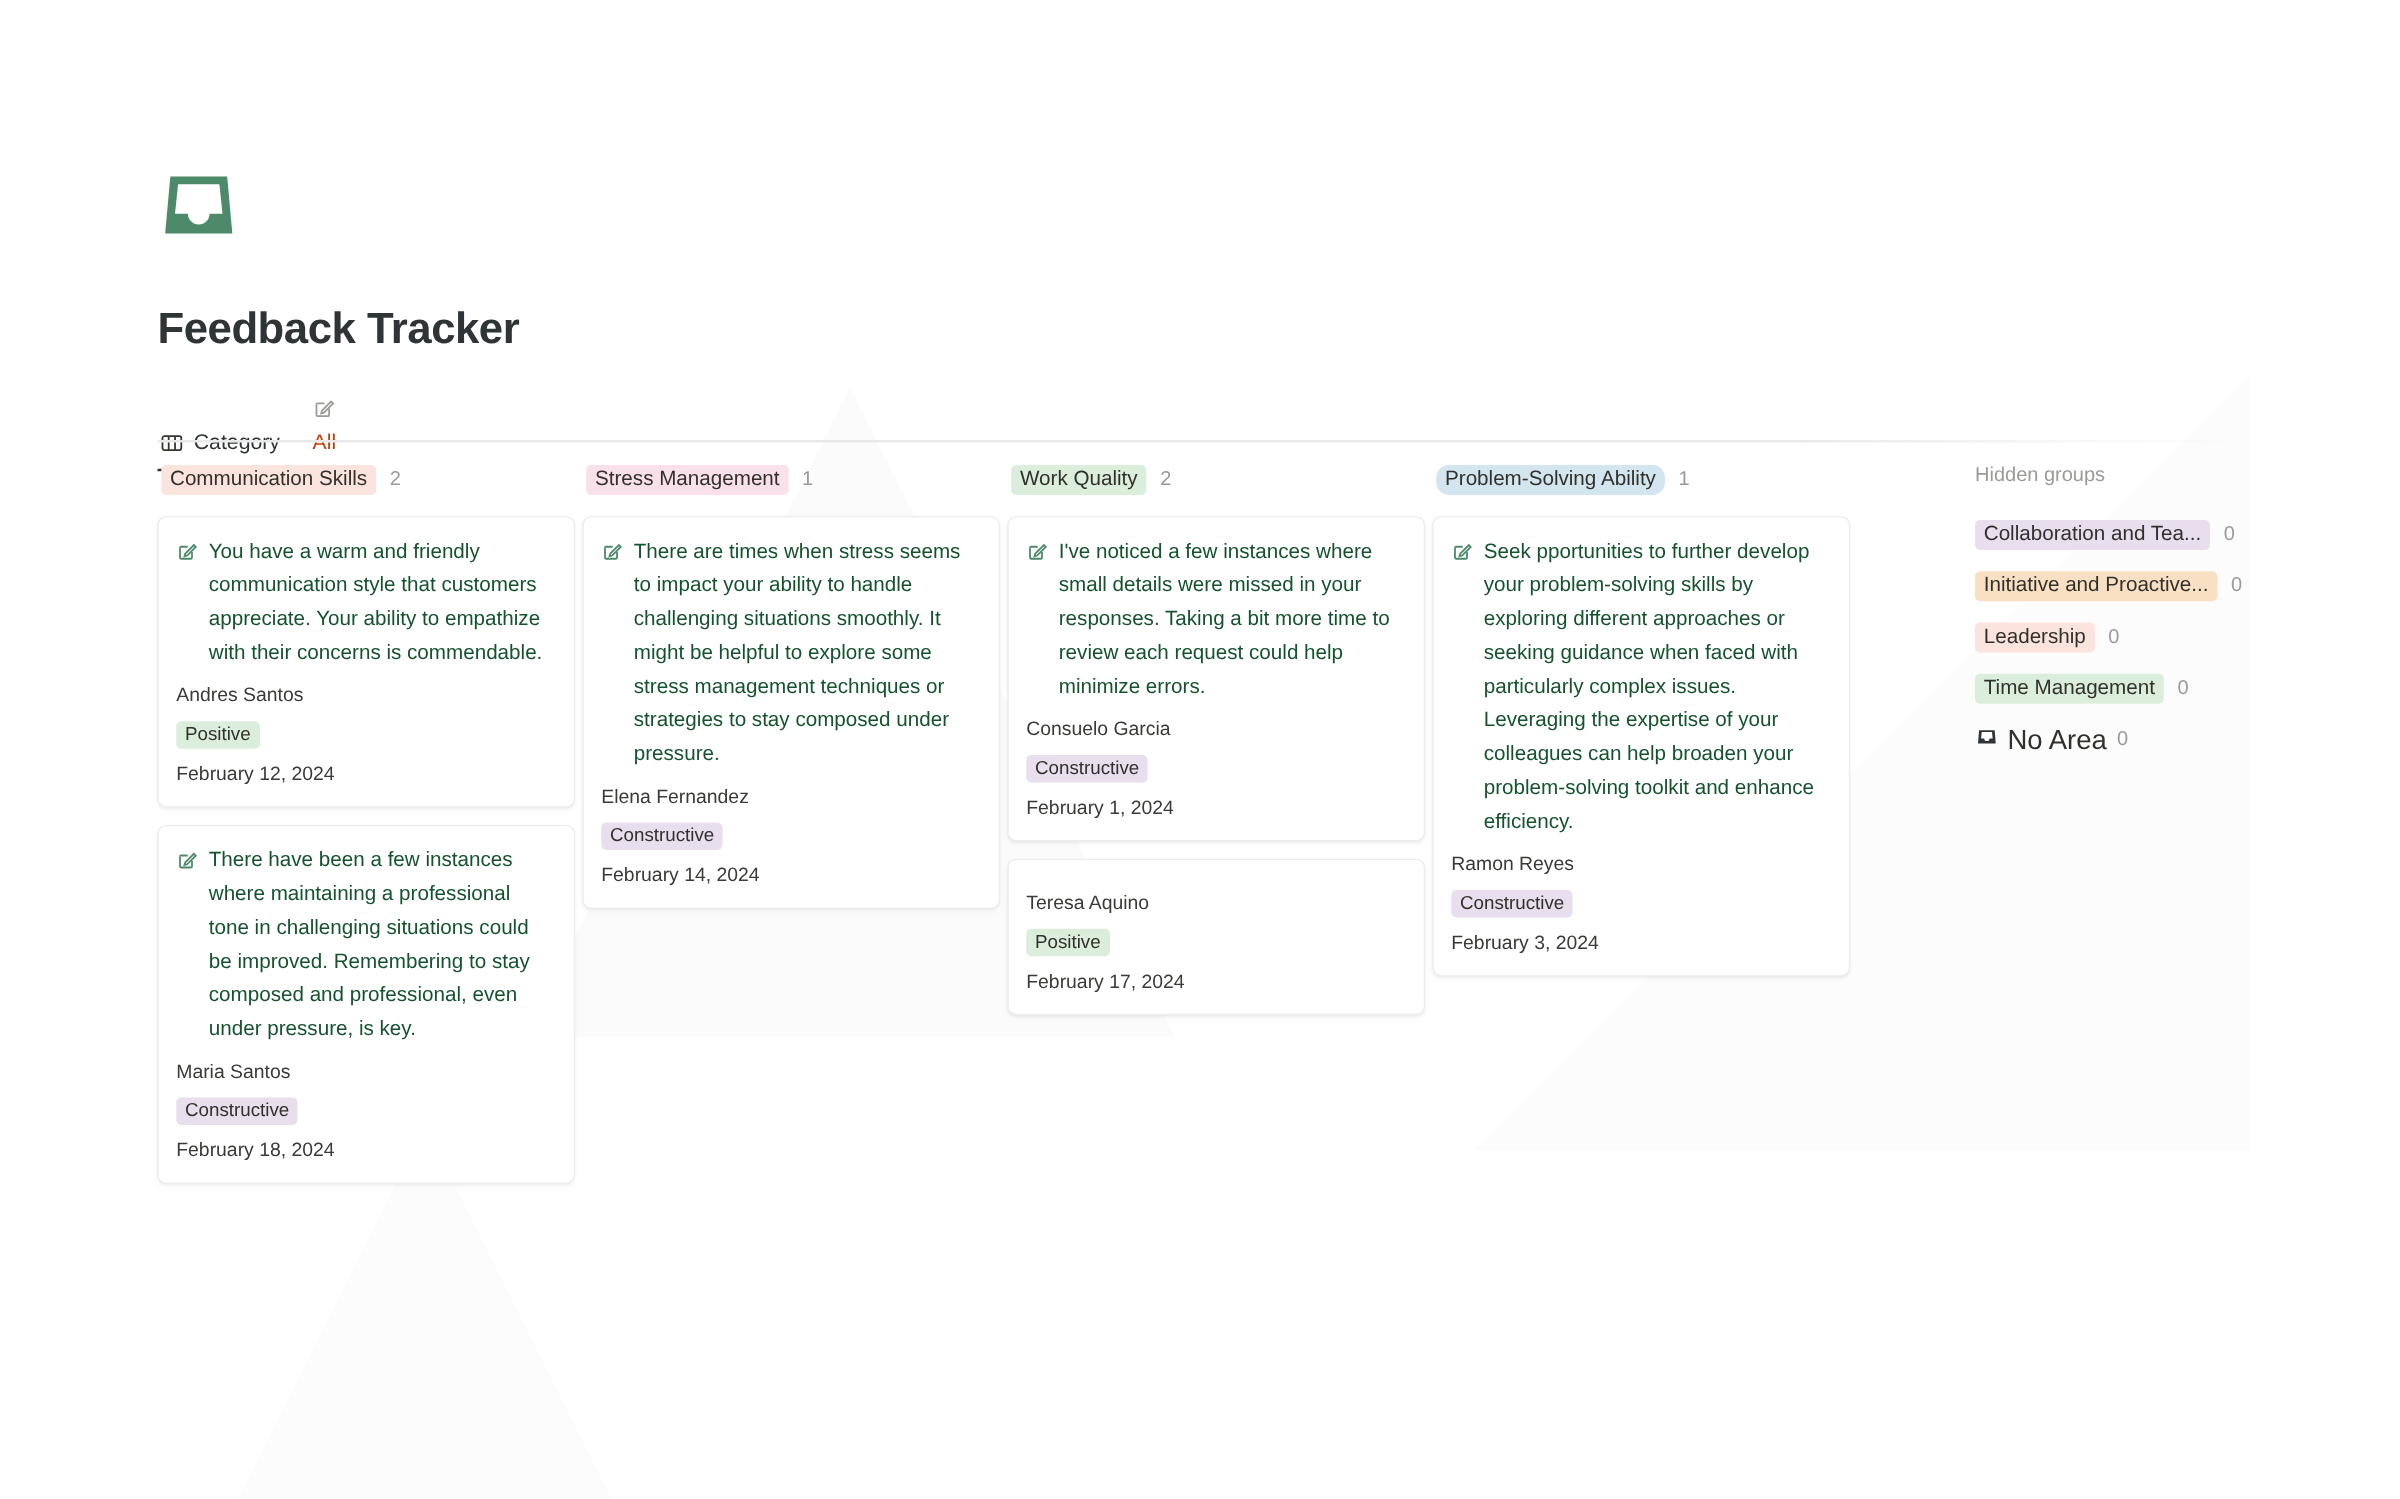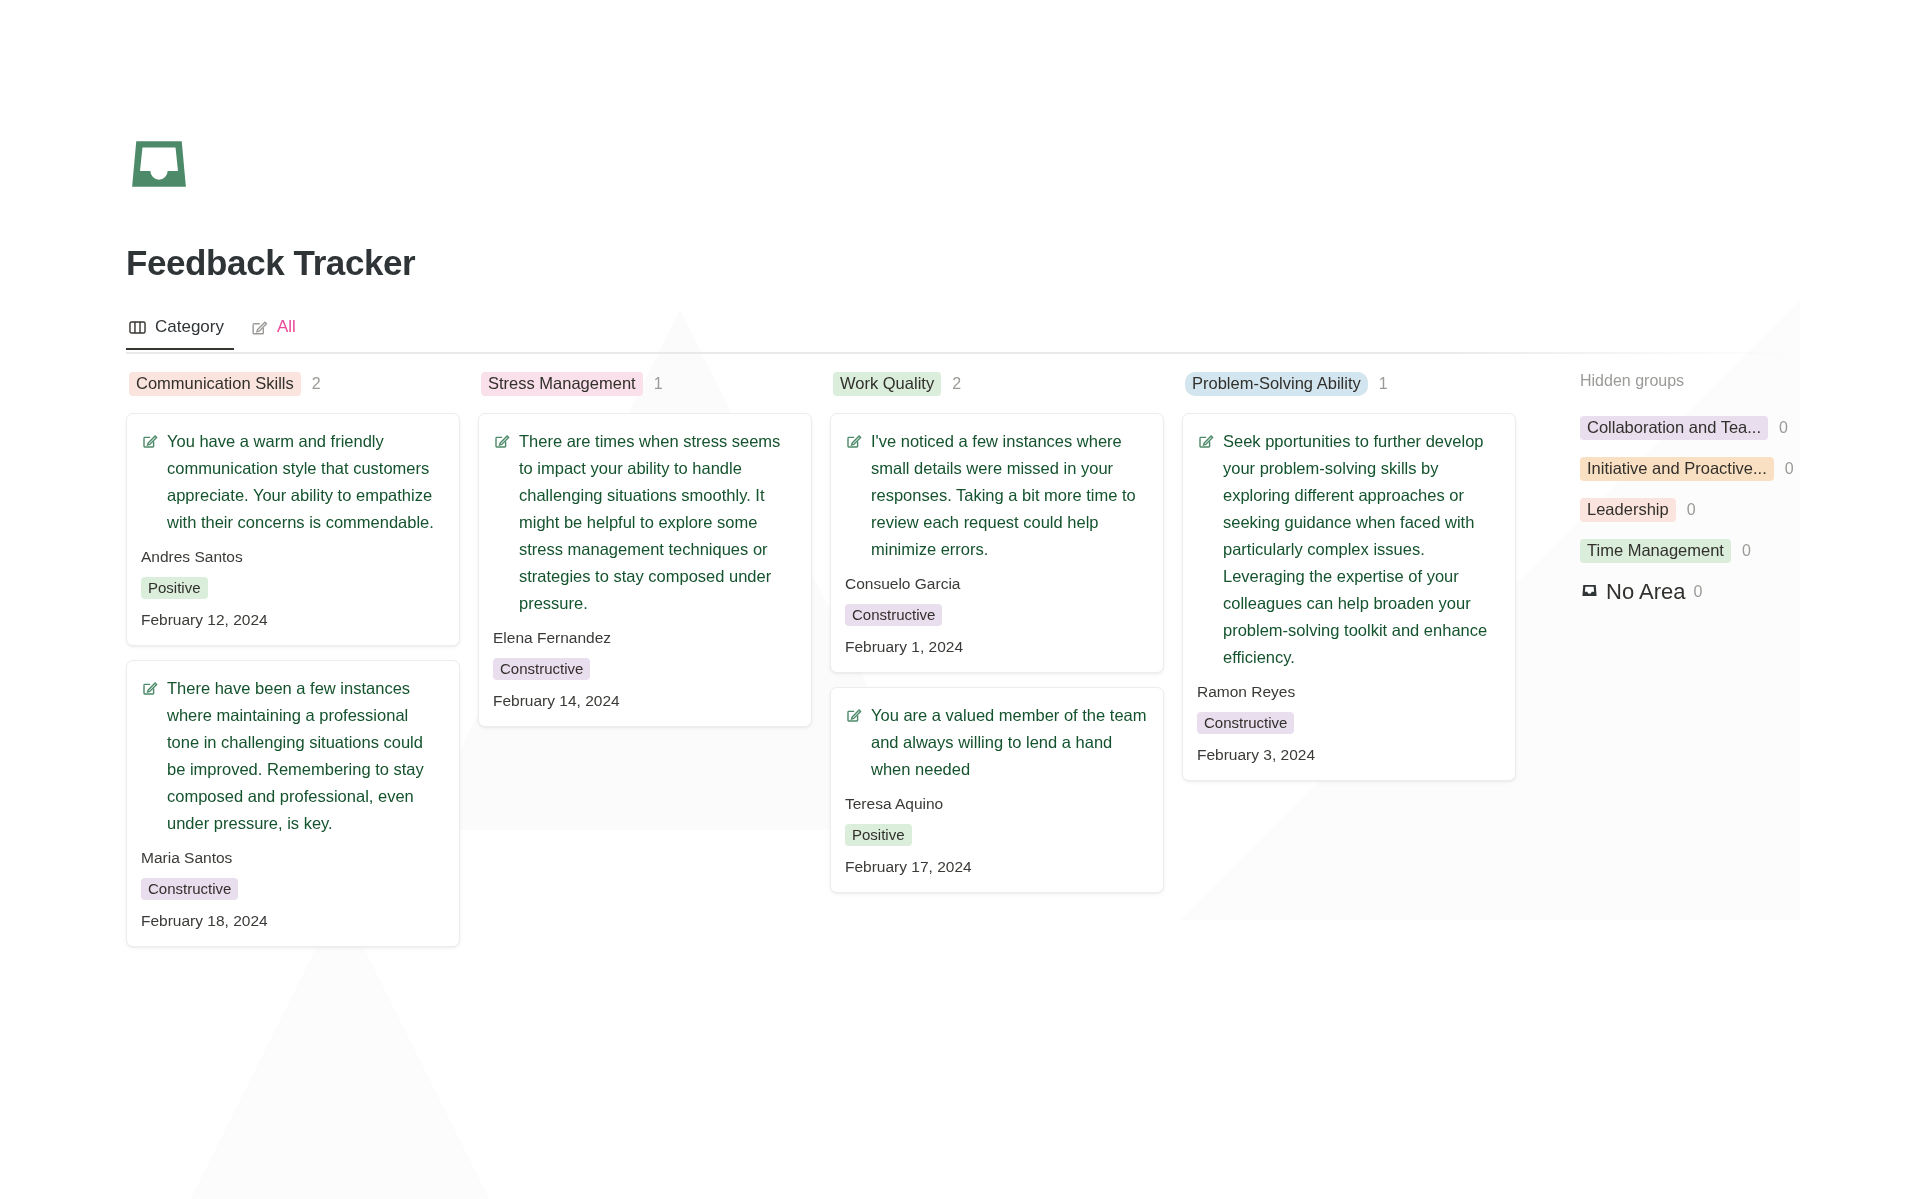--- a/index.html
+++ b/index.html
@@ -47,32 +47,32 @@
     display: flex; align-items: flex-end; gap: 0px;
   }
   .tab {
     display: flex; align-items: center; gap: 8px;
     padding: 4px 10px 11px 2px;
     font-size: 17px; cursor: pointer;
     margin-right: 14px;
   }
   .tab .tlabel { white-space: nowrap; }
   .tab.active { color: #2f3437; border-bottom: 2.5px solid #37352f; }
-  .tab.inactive { color: #ec4899; border-bottom: 2.5px solid transparent; }
+  .tab.inactive { color: #c2410c; border-bottom: 2.5px solid transparent; flex-direction: column; }
   .tab svg { display: block; }
   .tabs-divider {
     position: absolute; left: 126px; top: 352px;
     width: 1670px; height: 1.5px;
     background: linear-gradient(to right, #e9e9e9 0%, #e9e9e9 78%, rgba(233,233,233,0) 100%);
   }
 
   
   .board {
     position: absolute; left: 126px; top: 372px;
-    display: flex; align-items: flex-start; gap: 12px;
+    display: flex; align-items: flex-start; gap: 0px;
   }
   .column { width: 340px; flex: 0 0 340px; }
   .col-head {
     display: flex; align-items: center; gap: 11px;
     height: 24px; margin-bottom: 17px; padding-left: 3px;
   }
   .chip {
     font-size: 16.5px; color: #32302c;
     padding: 2px 7px 3px 7px; border-radius: 4px;
     white-space: nowrap;
@@ -253,30 +253,20 @@
               </span>
               <div class="card-title">I've noticed a few instances where small details were missed in your responses. Taking a bit more time to review each request could help minimize errors.</div>
             </div>
             <div class="card-author">Consuelo Garcia</div>
             <div class="badge-row">
               <span class="badge" style="background: rgb(232, 222, 238);">Constructive</span>
             </div>
             <div class="card-date">February 1, 2024</div>
           </div>
           <div class="card">
-            <div class="card-title-row">
-              <span class="card-icon">
-                <svg viewBox="0 0 24 24" width="18" height="18" fill="none" stroke="#4c8a69" stroke-width="1.9">
-                  <path d="M4 8.2V19a1 1 0 0 0 1 1h10.8a1 1 0 0 0 1-1v-6.3"></path>
-                  <path d="M4 8.2a1 1 0 0 1 1-1h7.2"></path>
-                  <path d="M9.6 14.6l9.2-9.2 2 2-9.2 9.2-2.8.8.8-2.8z"></path>
-                </svg>
-              </span>
-              <div class="card-title">You are a valued member of the team and always willing to lend a hand when needed</div>
-            </div>
             <div class="card-author">Teresa Aquino</div>
             <div class="badge-row">
               <span class="badge" style="background: rgb(219, 237, 219);">Positive</span>
             </div>
             <div class="card-date">February 17, 2024</div>
           </div>
         </div>
       </div>
 
       <div class="column">

